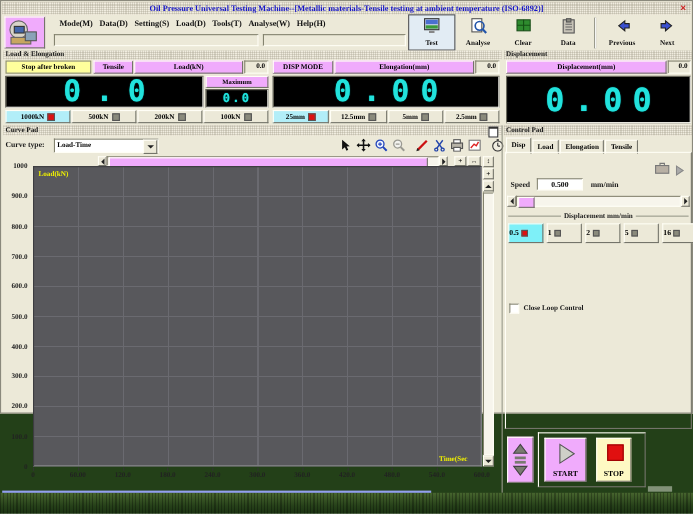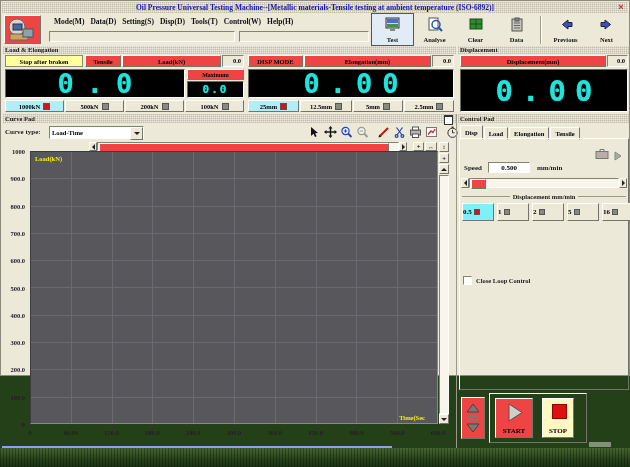--- a/index.html
+++ b/index.html
@@ -4,21 +4,21 @@
 <style>
   html,body{margin:0;padding:0;}
   body{width:630px;height:467px;overflow:hidden;position:relative;
        font-family:"Liberation Serif",serif;-webkit-font-smoothing:none;}
   #screen{position:absolute;left:0;top:0;width:630px;height:467px;background:#234018;}
   .abs{position:absolute;box-sizing:border-box;}
   #window{left:0;top:0;width:630px;height:376px;background:#ece9d8;border:1px solid #8a897c;}
   .hatch{background-color:#f0ecdf;
     background-image:repeating-linear-gradient(0deg,rgba(150,145,125,.28) 0 1px,transparent 1px 2px),
                      repeating-linear-gradient(90deg,rgba(150,145,125,.28) 0 1px,transparent 1px 2px);}
-  .raised{border:1px solid;border-color:#fffef6 #74746a #74746a #fffef6;background:#ef4444;}
+  .raised{border:1px solid;border-color:#fffef6 #74746a #74746a #fffef6;background:#f0abfc;}
   .sunken{border:1px solid;border-color:#84836f #fffef6 #fffef6 #84836f;background:#ece9d8;}
   .whitebox{border:1px solid;border-color:#84836f #fffef6 #fffef6 #84836f;background:#fff;}
   .disp{background:#000;border:1px solid;border-color:#6a695c #fffef6 #fffef6 #6a695c;
         color:#22e2dc;font-family:"DejaVu Sans Mono",monospace;font-weight:bold;
         display:flex;align-items:center;justify-content:center;text-shadow:0 0 1px #0bb;}
   .f6{font-size:6.5px;} .f7{font-size:7px;}
   .b{font-weight:bold;}
   .ctr{display:flex;align-items:center;justify-content:center;}
   .lbl{color:#1a1a1a;}
   .menu-item{font-size:7.5px;font-weight:bold;color:#111;padding:2px 3px;cursor:default;}
@@ -77,23 +77,23 @@
         <circle cx="12" cy="11" r="8" fill="#d8d4c8" stroke="#666"></circle>
         <rect x="8" y="8" width="9" height="6" fill="#4466aa" stroke="#333"></rect>
         <rect x="5" y="18" width="18" height="6" fill="#c8a660" stroke="#666"></rect>
         <rect x="18" y="13" width="10" height="8" fill="#8aa2b8" stroke="#555"></rect>
       </svg>
     </div>
     <div id="menubar" class="abs" style="left:50px;top:14px;height:14px;">
         <div class="menu-item">Mode(M)</div>
         <div class="menu-item">Data(D)</div>
         <div class="menu-item">Setting(S)</div>
-        <div class="menu-item">Disp(D)</div>
+        <div class="menu-item">Load(D)</div>
         <div class="menu-item">Tools(T)</div>
-        <div class="menu-item">Control(W)</div>
+        <div class="menu-item">Analyse(W)</div>
         <div class="menu-item">Help(H)</div>
       </div>
     <div class="abs sunken" style="left:48px;top:30px;width:186px;height:11px;"></div>
     <div class="abs sunken" style="left:238px;top:30px;width:130px;height:11px;"></div>
     <div id="toolbar" class="abs" style="left:370px;top:13px;height:31px;display:flex;align-items:center;">
         <div class="tbtn active">
           <span><svg width="16" height="15">
               <rect x="1" y="1" width="13" height="10" fill="#cfd8e8" stroke="#333"></rect>
               <rect x="2" y="2" width="11" height="4" fill="#4a6fd0"></rect>
               <rect x="2" y="7" width="11" height="3" fill="#3a9a3a"></rect>

